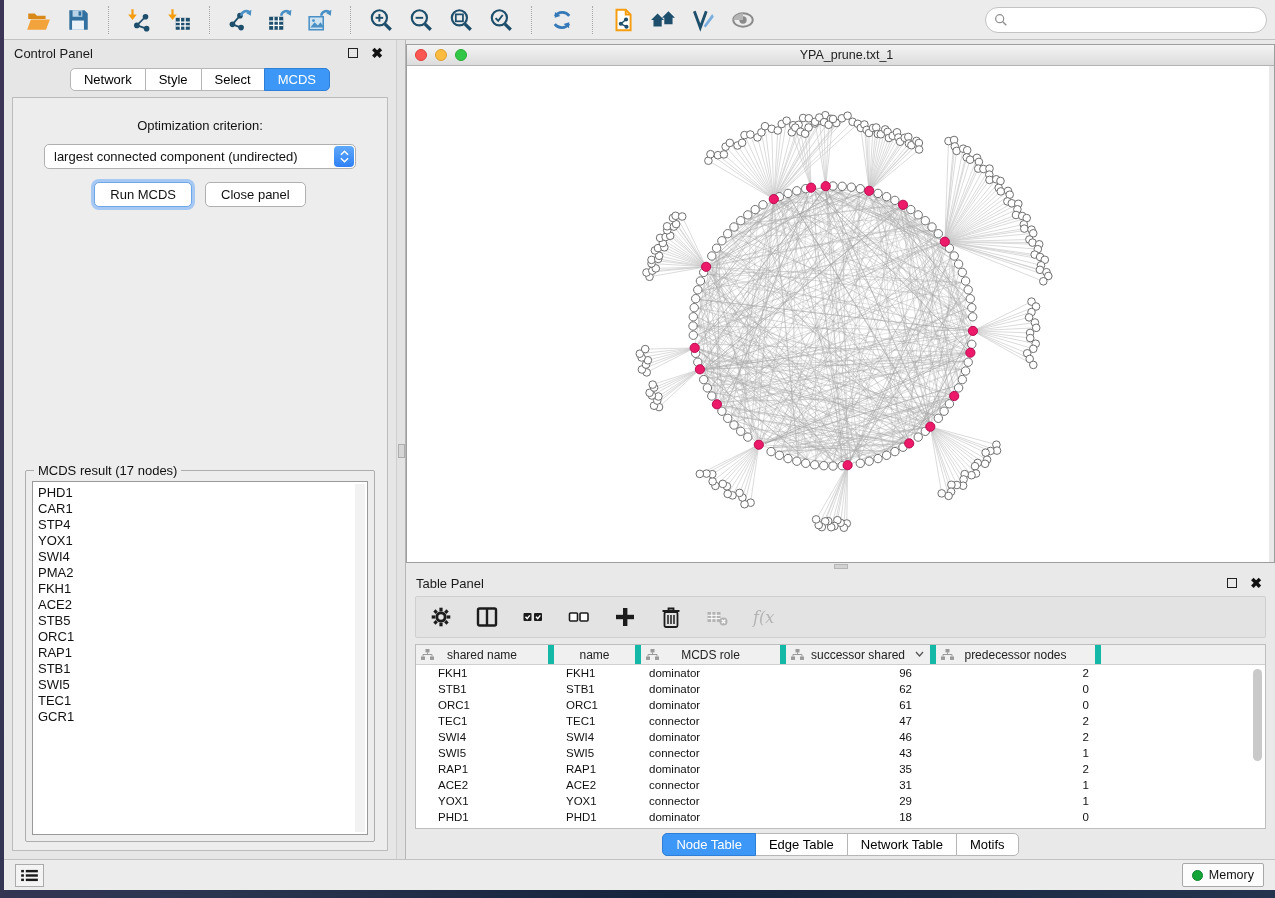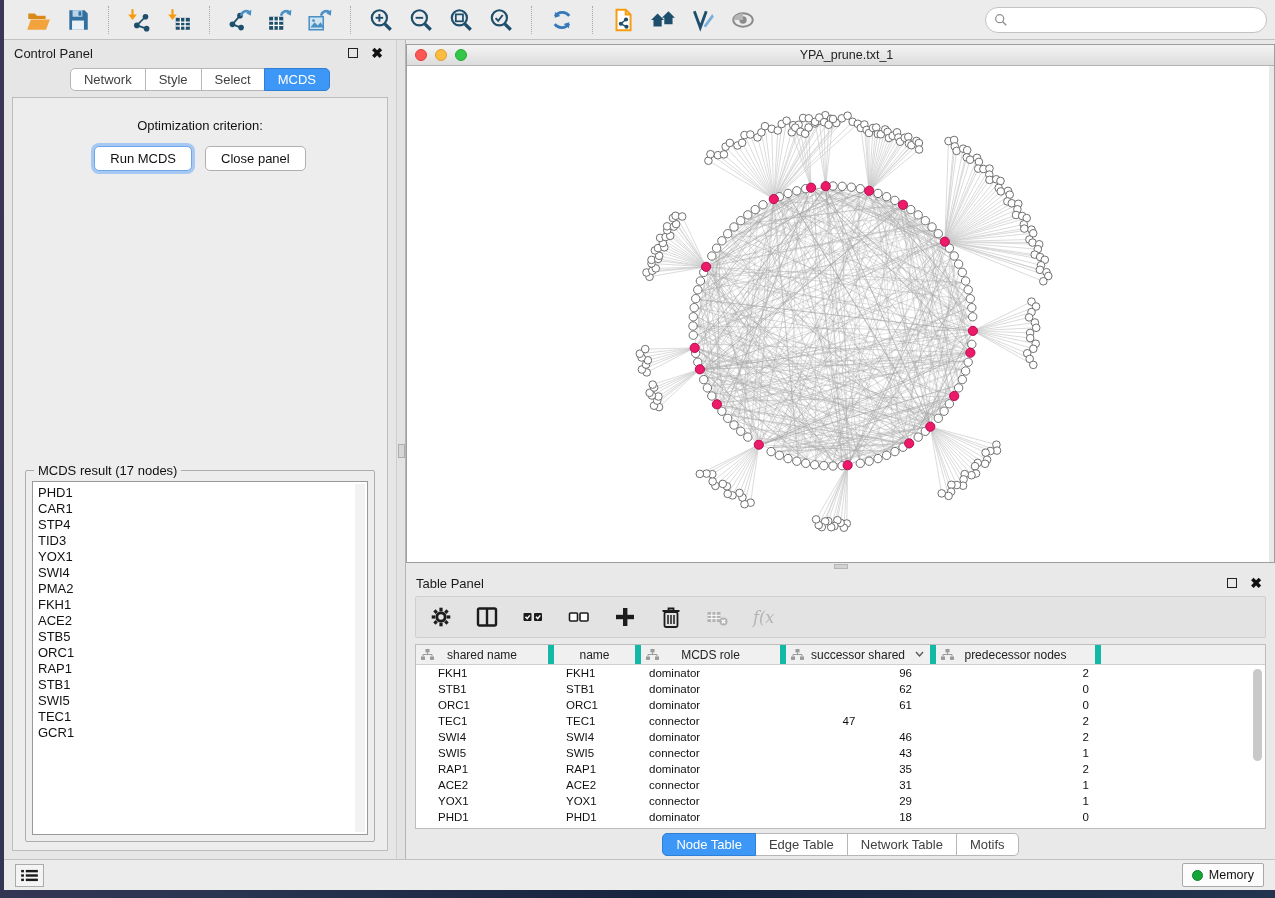--- a/index.html
+++ b/index.html
@@ -31,21 +31,21 @@
   #control-panel { width:392px; flex:0 0 auto; background:#e6e6e6; display:flex; flex-direction:column; }
   .panel-head { height:26px; display:flex; align-items:center; padding:0 10px; flex:0 0 auto; }
   .panel-title { font-size:13px; color:#1a1a1a; }
   .panel-head .ph-sp { flex:1; }
   .ph-btn { width:18px; height:18px; display:flex; align-items:center; justify-content:center; margin-left:6px; cursor:default; }
   .float-glyph { width:10px; height:10px; border:1.6px solid #222; background:transparent; }
   .close-glyph { font-size:14px; font-weight:bold; color:#111; line-height:10px; }
 
   .ctrl-tabs { display:flex; justify-content:center; padding:2px 0 0 0; flex:0 0 auto; }
   .seg { border:1px solid #b6b6b6; background:#fff; padding:3px 13px; font-size:13px;
-    margin-left:-1px; color:#404040; cursor:default; position:relative; }
+    margin-left:-1px; color:#000000; cursor:default; position:relative; }
   .seg:first-child { border-radius:5px 0 0 5px; margin-left:0; }
   .seg:last-child { border-radius:0 5px 5px 0; }
   .seg.active { background:#3d97f6; border-color:#2f7fd6; color:#fff; z-index:1; }
 
   .ctrl-content { flex:1; margin:6px 8px 8px 8px; background:#ededed; border:1px solid #bcbcbc;
     display:flex; flex-direction:column; min-height:0; }
   .opt-label { text-align:center; font-size:13px; margin-top:20px; color:#111; }
   .opt-select-row { display:flex; justify-content:center; margin-top:11px; }
   .mac-select { width:312px; height:25px; background:#fff; border:1px solid #b0b0b0;
     border-radius:5px; display:flex; align-items:center; font-size:13px; overflow:hidden; cursor:default; }
@@ -320,31 +320,43 @@
           </span>
       </div>
       <div class="ctrl-tabs" id="ctrl-tabs">
           <span class="seg">Network</span>
           <span class="seg">Style</span>
           <span class="seg">Select</span>
           <span class="seg active">MCDS</span>
         </div>
       <div class="ctrl-content">
         <div class="opt-label">Optimization criterion:</div>
+        <div class="opt-select-row">
+          <div class="mac-select">
+            <span class="val">largest connected component (undirected)</span>
+            <span class="stepper">
+              <svg viewBox="0 0 10 6">
+                  <path d="M1 5 L5 1 L9 5" fill="none" stroke="#fff" stroke-width="1.6"></path>
+                </svg>
+              <svg viewBox="0 0 10 6">
+                  <path d="M1 1 L5 5 L9 1" fill="none" stroke="#fff" stroke-width="1.6"></path>
+                </svg>
+            </span>
+          </div>
+        </div>
         <div class="btn-row">
           <button class="mac-btn focused">Run MCDS</button>
           <button class="mac-btn">Close panel</button>
         </div>
         <div class="result-box">
           <span class="result-legend">MCDS result (17 nodes)</span>
           <div class="result-list" id="mcds-list">
               <div class="row">PHD1</div>
               <div class="row">CAR1</div>
               <div class="row">STP4</div>
-              <div class="row">TID3</div>
               <div class="row">YOX1</div>
               <div class="row">SWI4</div>
               <div class="row">PMA2</div>
               <div class="row">FKH1</div>
               <div class="row">ACE2</div>
               <div class="row">STB5</div>
               <div class="row">ORC1</div>
               <div class="row">RAP1</div>
               <div class="row">STB1</div>
               <div class="row">SWI5</div>
@@ -1487,21 +1499,21 @@
                 <div class="td" style="width: 138px; padding-left: 22px;">ORC1</div>
                 <div class="td" style="width: 87px; padding-left: 12px;">ORC1</div>
                 <div class="td" style="width: 145px; padding-left: 8px;">dominator</div>
                 <div class="td num" style="width: 150px; padding-right: 24px;">61</div>
                 <div class="td num" style="width: 165px; padding-right: 12px;">0</div>
               </div>
               <div class="trow">
                 <div class="td" style="width: 138px; padding-left: 22px;">TEC1</div>
                 <div class="td" style="width: 87px; padding-left: 12px;">TEC1</div>
                 <div class="td" style="width: 145px; padding-left: 8px;">connector</div>
-                <div class="td num" style="width: 150px; padding-right: 24px; text-align: center;">47</div>
+                <div class="td num" style="width: 150px; padding-right: 24px;">47</div>
                 <div class="td num" style="width: 165px; padding-right: 12px;">2</div>
               </div>
               <div class="trow">
                 <div class="td" style="width: 138px; padding-left: 22px;">SWI4</div>
                 <div class="td" style="width: 87px; padding-left: 12px;">SWI4</div>
                 <div class="td" style="width: 145px; padding-left: 8px;">dominator</div>
                 <div class="td num" style="width: 150px; padding-right: 24px;">46</div>
                 <div class="td num" style="width: 165px; padding-right: 12px;">2</div>
               </div>
               <div class="trow">

